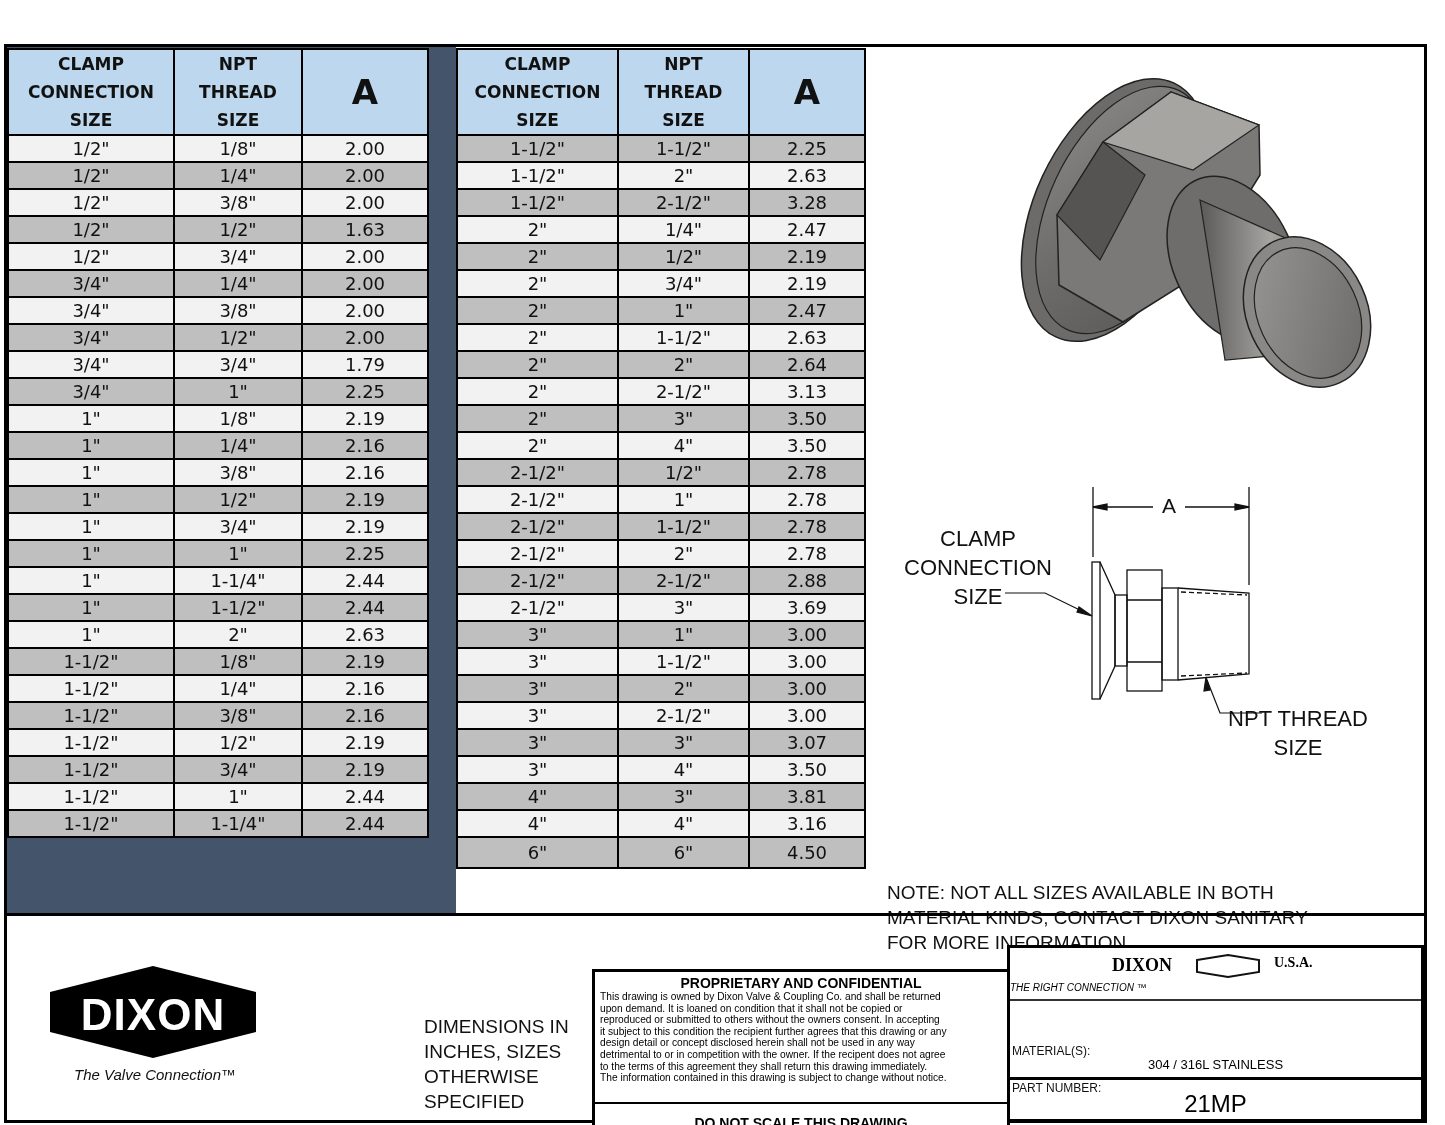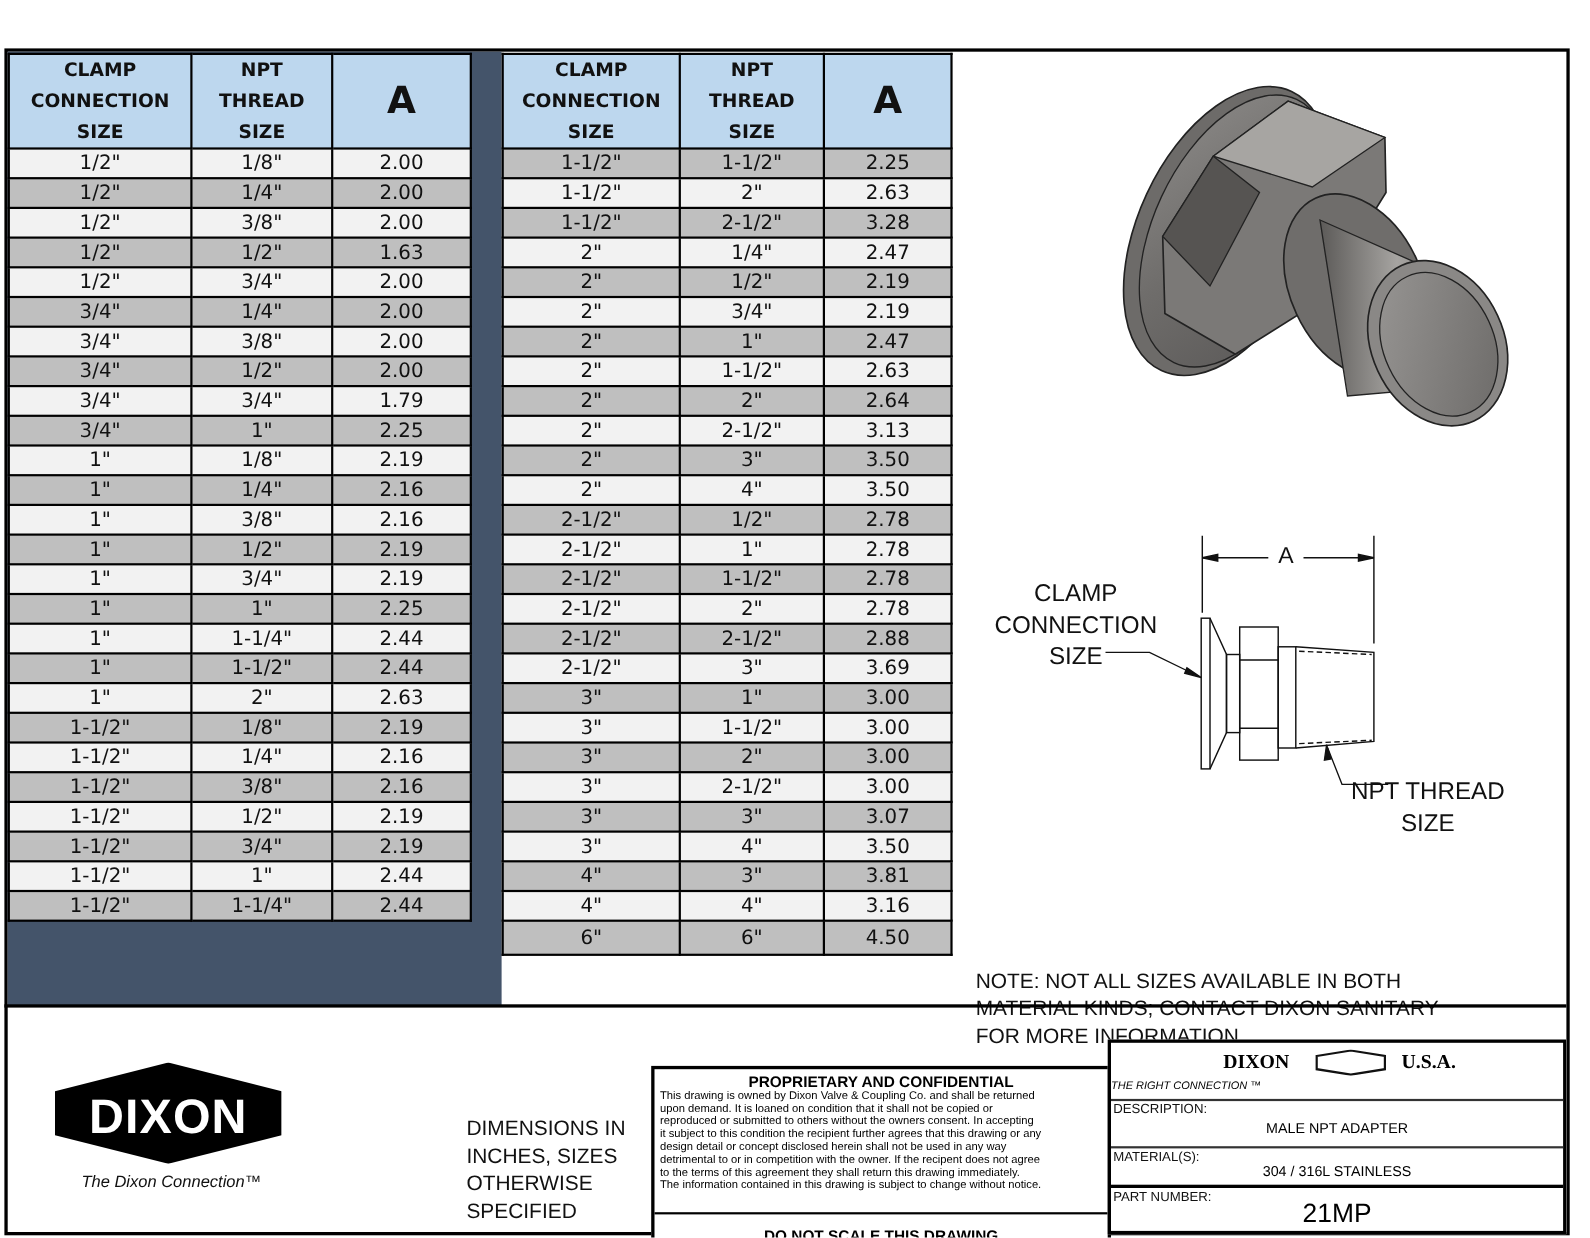--- a/index.html
+++ b/index.html
@@ -423,21 +423,21 @@
   <div>MATERIAL KINDS; CONTACT DIXON SANITARY</div>
   <div>FOR MORE INFORMATION</div>
 </div>
 
 <div style="position:absolute; left:4px; top:913px; width:1420px; height:3px; background:#000;"></div>
 
 <svg style="position:absolute; left:50px; top:966px;" width="206" height="92" viewBox="0 0 206 92">
   <polygon points="0,26 103,0 206,26 206,66 103,92 0,66" fill="#000"></polygon>
   <text x="103" y="64" text-anchor="middle" fill="#fff" font-family="Liberation Sans, sans-serif" font-weight="bold" font-size="44" letter-spacing="1">DIXON</text>
 </svg>
-<div class="label" style="left:74px; top:1066px; font-size:15px; font-style:italic;">The Dixon Connection™</div>
+<div class="label" style="left:74px; top:1066px; font-size:15px; font-style:italic;">The Valve Connection™</div>
 
 <div class="label" style="left:424px; top:1014px; font-size:19px; line-height:25px;">
   <div>DIMENSIONS IN</div>
   <div>INCHES, SIZES</div>
   <div>OTHERWISE</div>
   <div>SPECIFIED</div>
 </div>
 
 <div class="tb" style="left:592px; top:969px; width:418px; height:177px;">
   <div style="text-align:center; font-weight:bold; font-size:14px; margin-top:3px;">PROPRIETARY AND CONFIDENTIAL</div>
@@ -454,26 +454,22 @@
   <div style="position:absolute; left:0; right:0; top:130px; border-top:2px solid #000;"></div>
   <div style="position:absolute; left:0; right:0; top:143px; text-align:center; font-weight:bold; font-size:14px;">DO NOT SCALE THIS DRAWING</div>
 </div>
 
 <div class="tb" style="left:1007px; top:945px; width:417px; height:177px;">
   <div class="cell" style="left:0; top:0; width:100%; height:53px; border-bottom:2px solid #333;">
     <span style="position:absolute; left:102px; top:7px; font-family:'Liberation Serif', serif; font-weight:bold; font-size:18px;">DIXON</span>
     <svg style="position:absolute; left:185px; top:6px;" width="66" height="24" viewBox="0 0 66 24">
       <polygon points="2,6 33,1 64,6 64,18 33,23 2,18" fill="none" stroke="#111" stroke-width="2"></polygon>
     </svg>
-    <span style="position:absolute; left:264px; top:7px; font-family:'Liberation Serif', serif; font-weight:bold; font-size:18px;">U.S.A.</span>
+    <span style="position:absolute; left:264px; top:7px; font-family:'Liberation Serif', serif; font-weight:bold; font-size:14px;">U.S.A.</span>
     <span style="position:absolute; left:0; right:0; top:34px; text-align:left; font-size:10px; font-style:italic;">THE RIGHT CONNECTION ™</span>
-  </div>
-  <div class="cell" style="left:0; top:53px; width:100%; height:43px; border-bottom:2px solid #333;">
-    <span class="small-lbl" style="left:2px; top:0;">DESCRIPTION:</span>
-    <span style="position:absolute; left:0; right:0; top:17px; text-align:center; font-size:13px;">MALE NPT ADAPTER</span>
   </div>
   <div class="cell" style="left:0; top:96px; width:100%; height:36px; border-bottom:3px solid #000;">
     <span class="small-lbl" style="left:2px; top:0;">MATERIAL(S):</span>
     <span style="position:absolute; left:0; right:0; top:13px; text-align:center; font-size:13px;">304 / 316L STAINLESS</span>
   </div>
   <div class="cell" style="left:0; top:132px; width:100%; height:42px;">
     <span class="small-lbl" style="left:2px; top:1px;">PART NUMBER:</span>
     <span style="position:absolute; left:0; right:0; top:10px; text-align:center; font-size:24px; font-weight:normal;">21MP</span>
   </div>
 </div>

